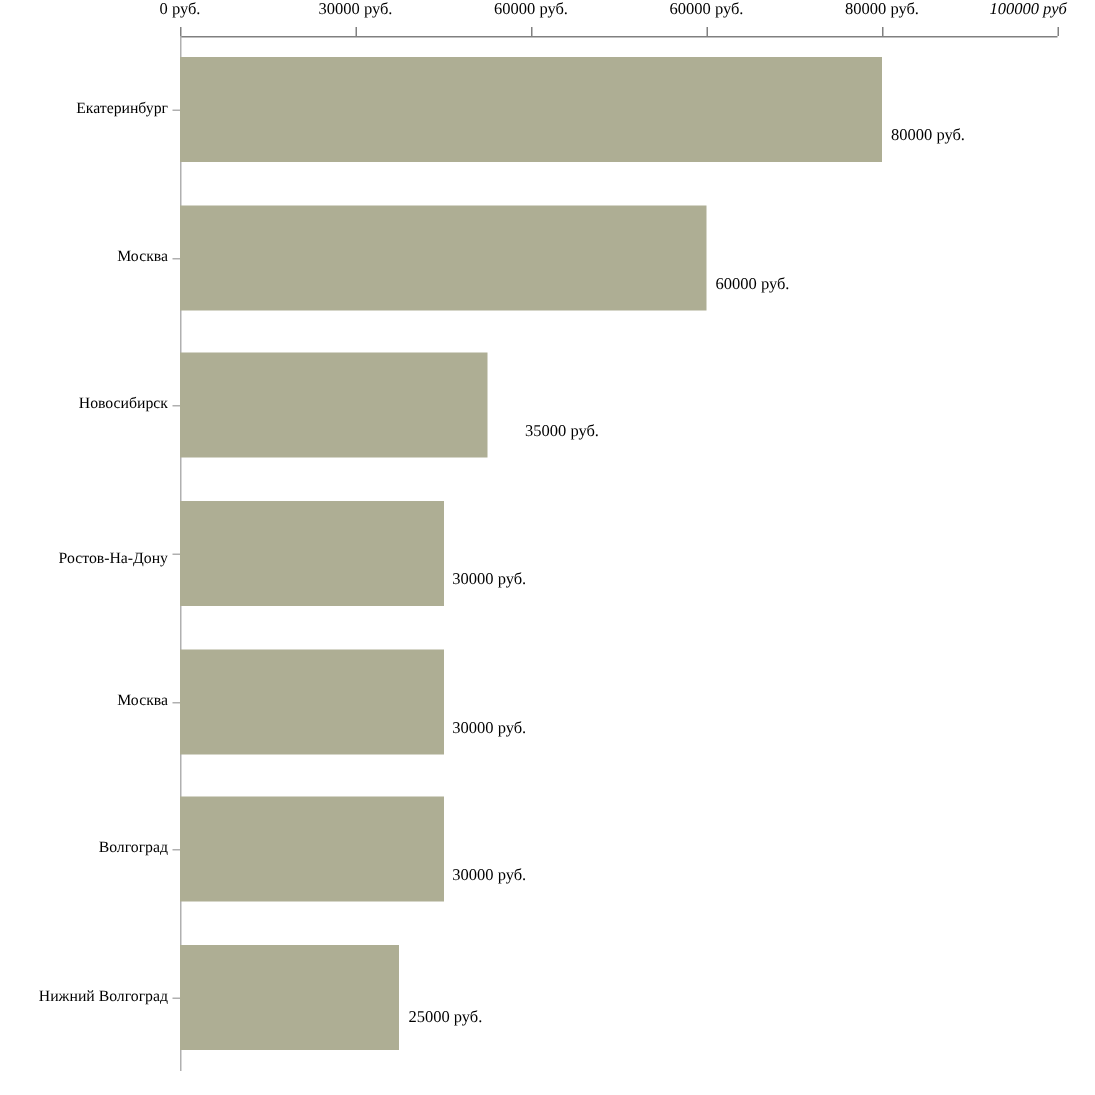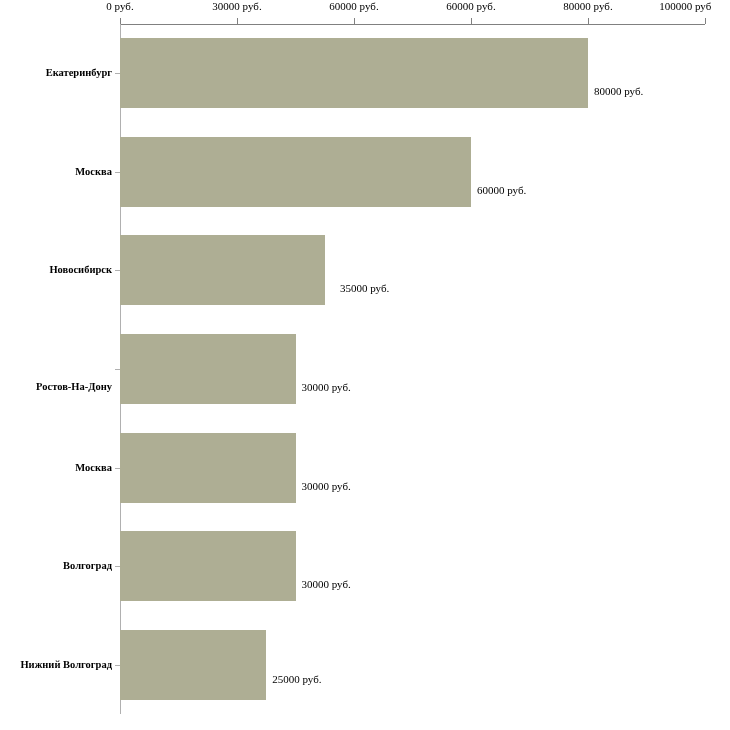--- a/index.html
+++ b/index.html
@@ -62,21 +62,20 @@
   }
   .y-tick-label {
     position: absolute;
     right: 0;
     font-size: 10.5px;
     color: #000000;
     white-space: nowrap;
     text-align: right;
     transform: translateY(-50%);
     line-height: 12px;
-    font-weight: bold;
   }
   .bar {
     position: absolute;
     background: #aeae94;
   }
   .bar-label {
     position: absolute;
     font-size: 11px;
     color: #000000;
     white-space: nowrap;
@@ -97,45 +96,45 @@
       <div class="x-tick-label" style="left: 120px;">0 руб.</div>
       <div class="x-tick" style="left: 237px;"></div>
       <div class="x-tick-label" style="left: 237px;">30000 руб.</div>
       <div class="x-tick" style="left: 354px;"></div>
       <div class="x-tick-label" style="left: 354px;">60000 руб.</div>
       <div class="x-tick" style="left: 471px;"></div>
       <div class="x-tick-label" style="left: 471px;">60000 руб.</div>
       <div class="x-tick" style="left: 588px;"></div>
       <div class="x-tick-label" style="left: 588px;">80000 руб.</div>
       <div class="x-tick" style="left: 705px;"></div>
-      <div class="x-tick-label" style="left: 705px; transform: translateX(-88%);">100000 руб</div>
+      <div class="x-tick-label" style="left: 705px; transform: translateX(-88%); font-style: italic;">100000 руб</div>
     </div>
   <div id="y-labels">
       <div class="y-tick" style="top: 73.2857px;"></div>
       <div class="y-tick-label" style="top: 73.2857px; width: 110px; left: 2px; right: auto;">Екатеринбург</div>
       <div class="y-tick" style="top: 171.857px;"></div>
       <div class="y-tick-label" style="top: 171.857px; width: 110px; left: 2px; right: auto;">Москва</div>
       <div class="y-tick" style="top: 270.429px;"></div>
       <div class="y-tick-label" style="top: 270.429px; width: 110px; left: 2px; right: auto;">Новосибирск</div>
       <div class="y-tick" style="top: 369px;"></div>
-      <div class="y-tick-label" style="top: 387px; width: 110px; left: 2px; right: auto; text-align: right;">Ростов-На-Дону</div>
+      <div class="y-tick-label" style="top: 373px; width: 110px; left: 2px; right: auto; text-align: right;">Ростов-На-Дону</div>
       <div class="y-tick" style="top: 467.571px;"></div>
       <div class="y-tick-label" style="top: 467.571px; width: 110px; left: 2px; right: auto;">Москва</div>
       <div class="y-tick" style="top: 566.143px;"></div>
       <div class="y-tick-label" style="top: 566.143px; width: 110px; left: 2px; right: auto;">Волгоград</div>
       <div class="y-tick" style="top: 664.714px;"></div>
       <div class="y-tick-label" style="top: 664.714px; width: 110px; left: 2px; right: auto;">Нижний Волгоград</div>
     </div>
   <div id="bars">
       <div class="bar" style="left: 120px; top: 38.2857px; width: 468px; height: 70px; background: rgb(174, 174, 148);"></div>
       <div class="bar-label" style="left: 594px; top: 91.2857px;">80000 руб.</div>
       <div class="bar" style="left: 120px; top: 136.857px; width: 351px; height: 70px; background: rgb(174, 174, 148);"></div>
       <div class="bar-label" style="left: 477px; top: 189.857px;">60000 руб.</div>
       <div class="bar" style="left: 120px; top: 235.429px; width: 204.75px; height: 70px; background: rgb(174, 174, 148);"></div>
-      <div class="bar-label" style="left: 340px; top: 288.429px;">35000 руб.</div>
+      <div class="bar-label" style="left: 350px; top: 288.429px;">35000 руб.</div>
       <div class="bar" style="left: 120px; top: 334px; width: 175.5px; height: 70px; background: rgb(174, 174, 148);"></div>
       <div class="bar-label" style="left: 301.5px; top: 387px;">30000 руб.</div>
       <div class="bar" style="left: 120px; top: 432.571px; width: 175.5px; height: 70px; background: rgb(174, 174, 148);"></div>
       <div class="bar-label" style="left: 301.5px; top: 485.571px;">30000 руб.</div>
       <div class="bar" style="left: 120px; top: 531.143px; width: 175.5px; height: 70px; background: rgb(174, 174, 148);"></div>
       <div class="bar-label" style="left: 301.5px; top: 584.143px;">30000 руб.</div>
       <div class="bar" style="left: 120px; top: 629.714px; width: 146.25px; height: 70px; background: rgb(174, 174, 148);"></div>
       <div class="bar-label" style="left: 272.25px; top: 679px;">25000 руб.</div>
     </div>
 

